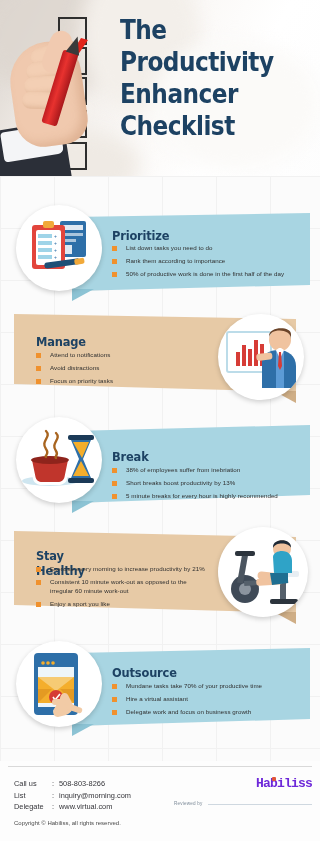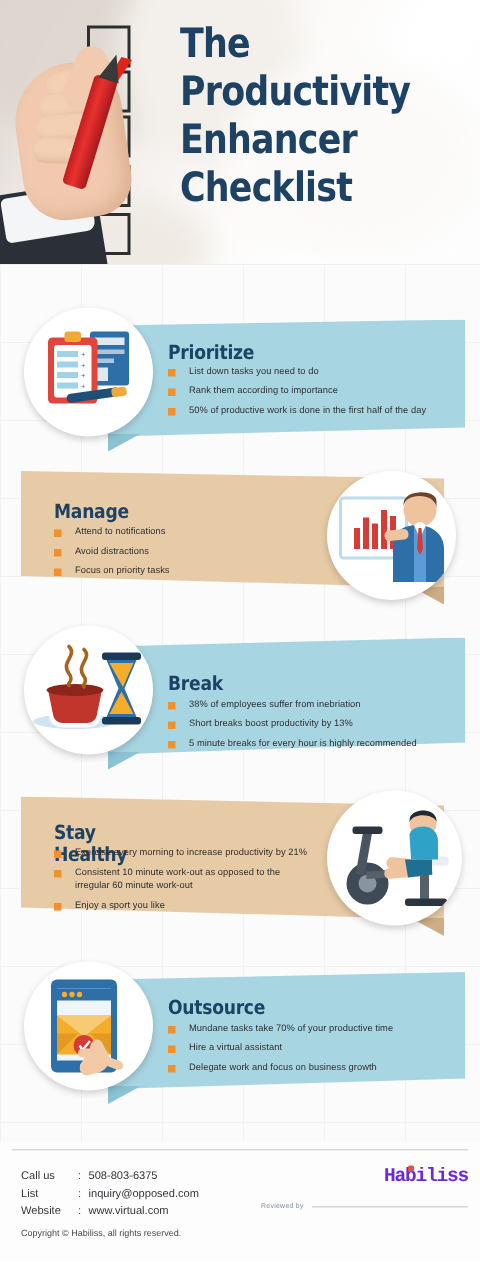--- a/index.html
+++ b/index.html
@@ -569,29 +569,29 @@
       </div>
     </div>
   </div>
 
   <div class="footer-rule"></div>
 
   <div class="contact">
     <div class="row">
       <span class="lbl">Call us</span>
       <span class="sep">:</span>
-      <span>508-803-6375</span>
+      <span>508-803-8266</span>
     </div>
     <div class="row">
       <span class="lbl">List</span>
       <span class="sep">:</span>
-      <span>inquiry@opposed.com</span>
+      <span>inquiry@morning.com</span>
     </div>
     <div class="row">
-      <span class="lbl">Website</span>
+      <span class="lbl">Delegate</span>
       <span class="sep">:</span>
       <span>www.virtual.com</span>
     </div>
   </div>
 
   <div class="copyright">Copyright © Habiliss, all rights reserved.</div>
 
   <div class="brand">
     <span>Habiliss</span>
     <span class="dot"></span>

